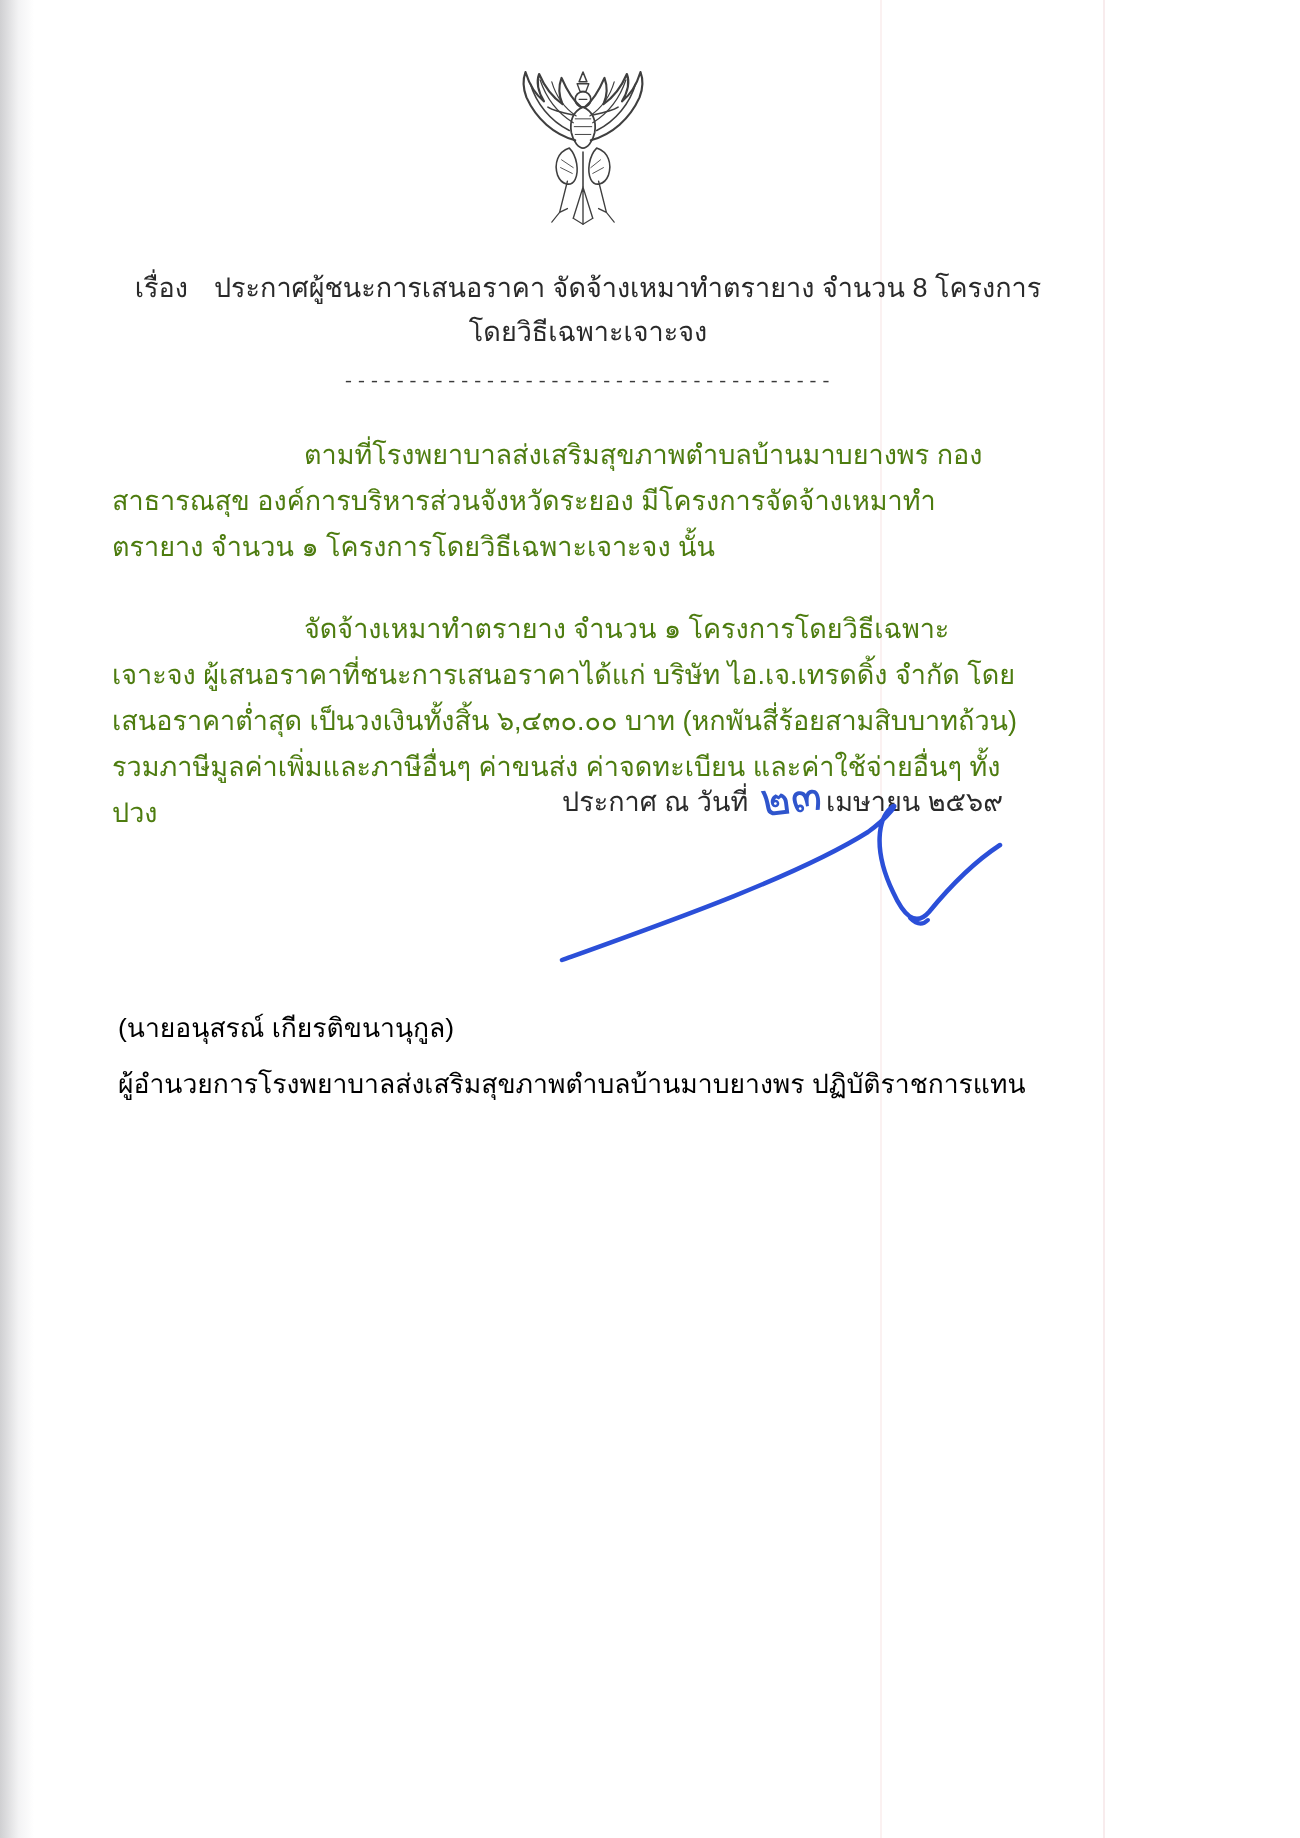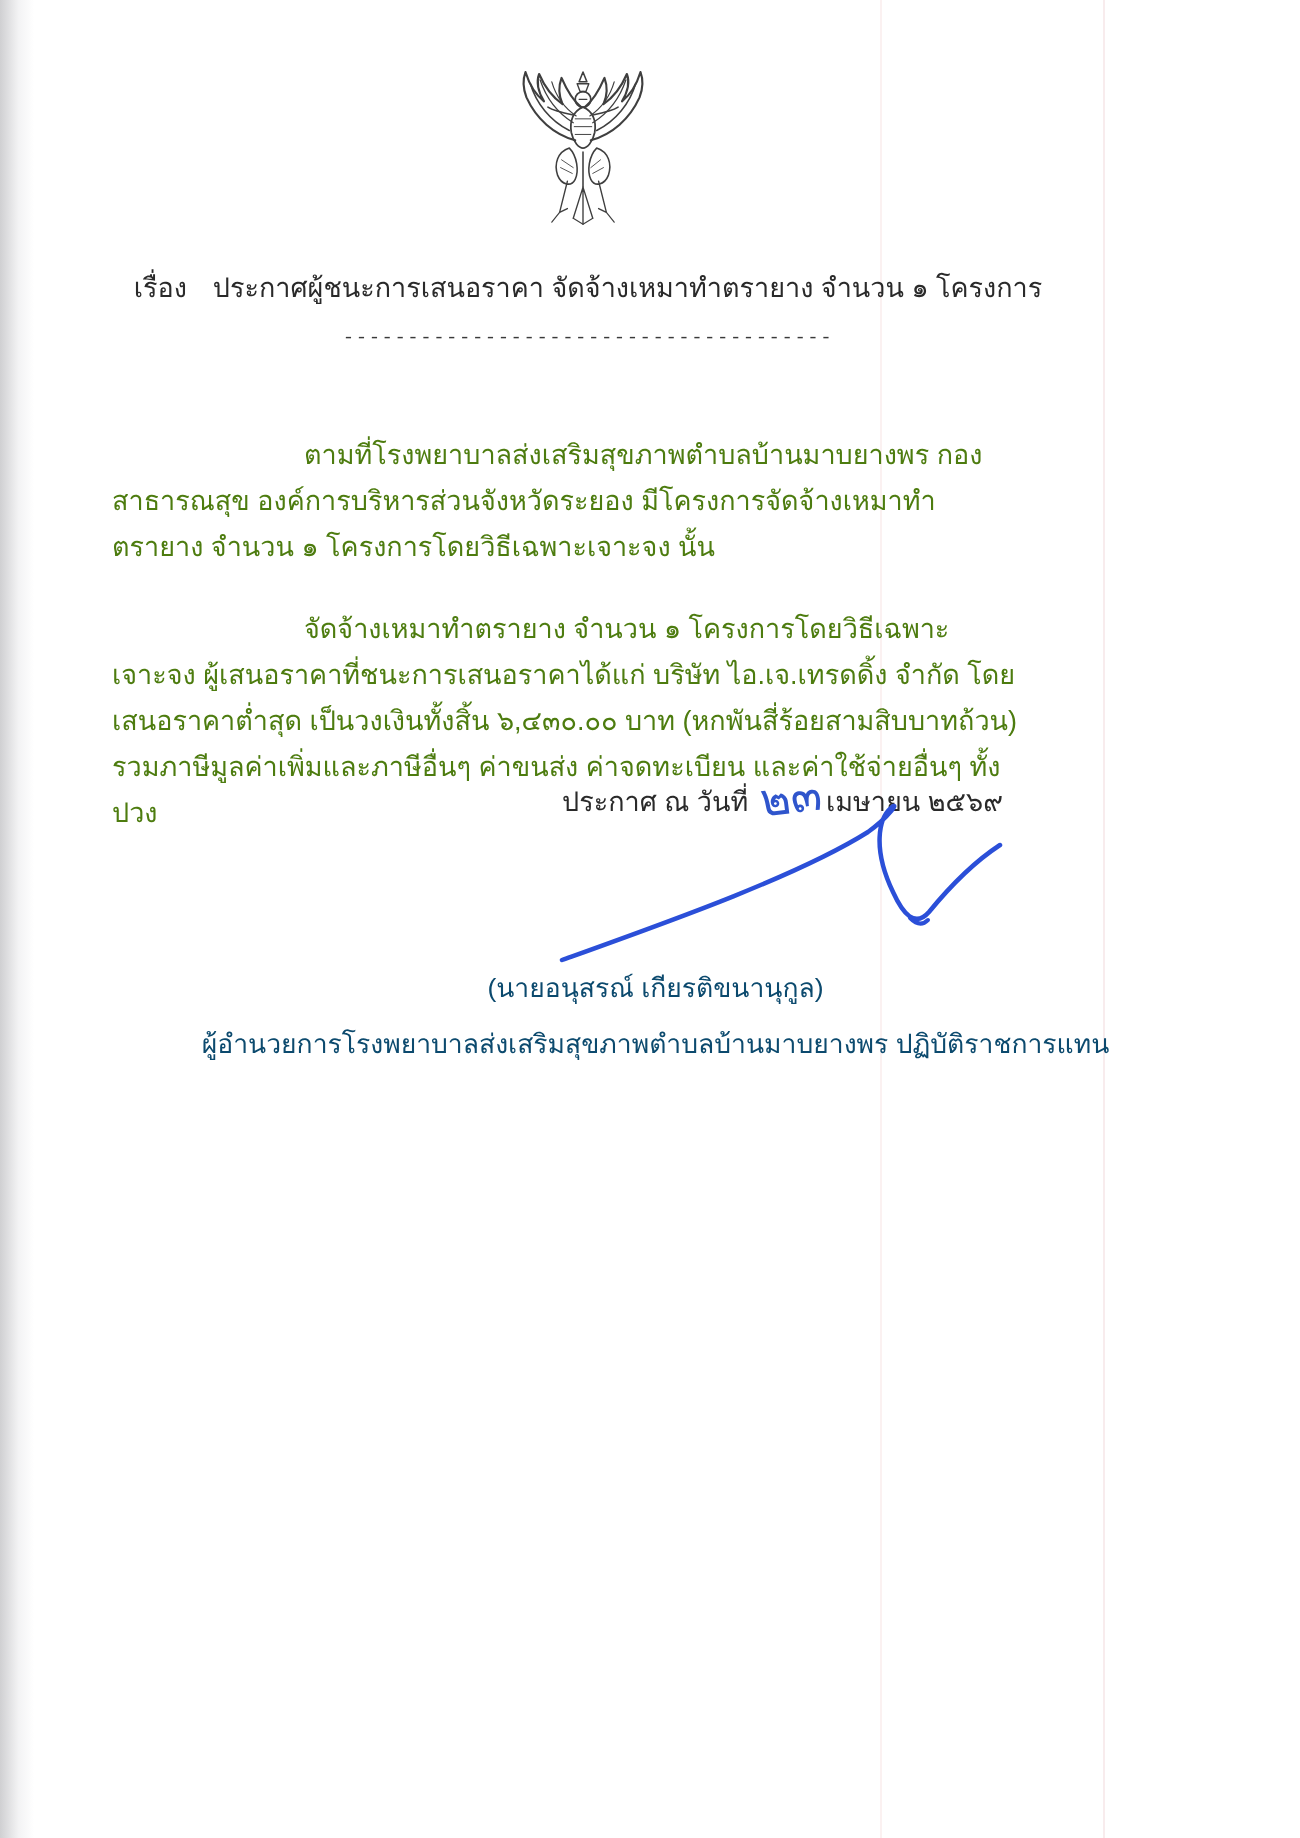--- a/index.html
+++ b/index.html
@@ -65,23 +65,23 @@
     position: relative; top: 2px;
     font-weight: 400;
   }
   .date-suffix { margin-left: 2px; }
 
   .signature-ink {
     position: absolute; left: 548px; top: 800px; width: 495px; height: 168px;
   }
 
   .sign-block {
-    position: absolute; left: 118px; top: 966px; width: 1075px;
-    text-align: center;
-    font-size: 26.5px; color: #0c4a6e;
+    position: absolute; left: 118px; top: 1006px; width: 1075px;
+    text-align: left;
+    font-size: 26.5px; color: #000000;
   }
   .sign-block .sig-name { line-height: 44px; margin-bottom: 12px; }
   .sign-block .sig-pos1 { line-height: 44px; margin-bottom: 11px; }
   .sign-block .sig-pos2 { line-height: 44px; }
 </style>
 </head>
 <body>
 
 <div class="page">
 
@@ -125,22 +125,23 @@
       <path d="M70,152 L80,158 L90,152" stroke-width="1.2"></path>
 
       <path d="M64,114 L56,146 L64,142" stroke-width="1.4"></path>
       <path d="M96,114 L104,146 L96,142" stroke-width="1.4"></path>
       <path d="M56,146 L48,156 M104,146 L112,156" stroke-width="1.2"></path>
     </svg>
   </div>
 
   <div class="header">
     <div>
-      <span class="subject-prefix">เรื่อง</span><span>ประกาศผู้ชนะการเสนอราคา จัดจ้างเหมาทำตรายาง จำนวน ๑ โครงการ</span>
+      <span class="subject-prefix">เรื่อง</span><span>ประกาศผู้ชนะการเสนอราคา จัดจ้างเหมาทำตรายาง จำนวน 8 โครงการ</span>
     </div>
+    <div>โดยวิธีเฉพาะเจาะจง</div>
     <div class="separator">--------------------------------------</div>
   </div>
 
   <div class="bodytext">
     <p>ตามที่โรงพยาบาลส่งเสริมสุขภาพตำบลบ้านมาบยางพร กองสาธารณสุข องค์การบริหารส่วนจังหวัดระยอง มีโครงการจัดจ้างเหมาทำตรายาง จำนวน ๑ โครงการโดยวิธีเฉพาะเจาะจง นั้น</p>
     <p>จัดจ้างเหมาทำตรายาง จำนวน ๑ โครงการโดยวิธีเฉพาะเจาะจง ผู้เสนอราคาที่ชนะการเสนอราคาได้แก่ บริษัท ไอ.เจ.เทรดดิ้ง จำกัด  โดยเสนอราคาต่ำสุด เป็นวงเงินทั้งสิ้น ๖,๔๓๐.๐๐ บาท (หกพันสี่ร้อยสามสิบบาทถ้วน) รวมภาษีมูลค่าเพิ่มและภาษีอื่นๆ ค่าขนส่ง ค่าจดทะเบียน และค่าใช้จ่ายอื่นๆ ทั้งปวง</p>
   </div>
 
   <div class="dateline">
     <span>ประกาศ  ณ  วันที่</span>

